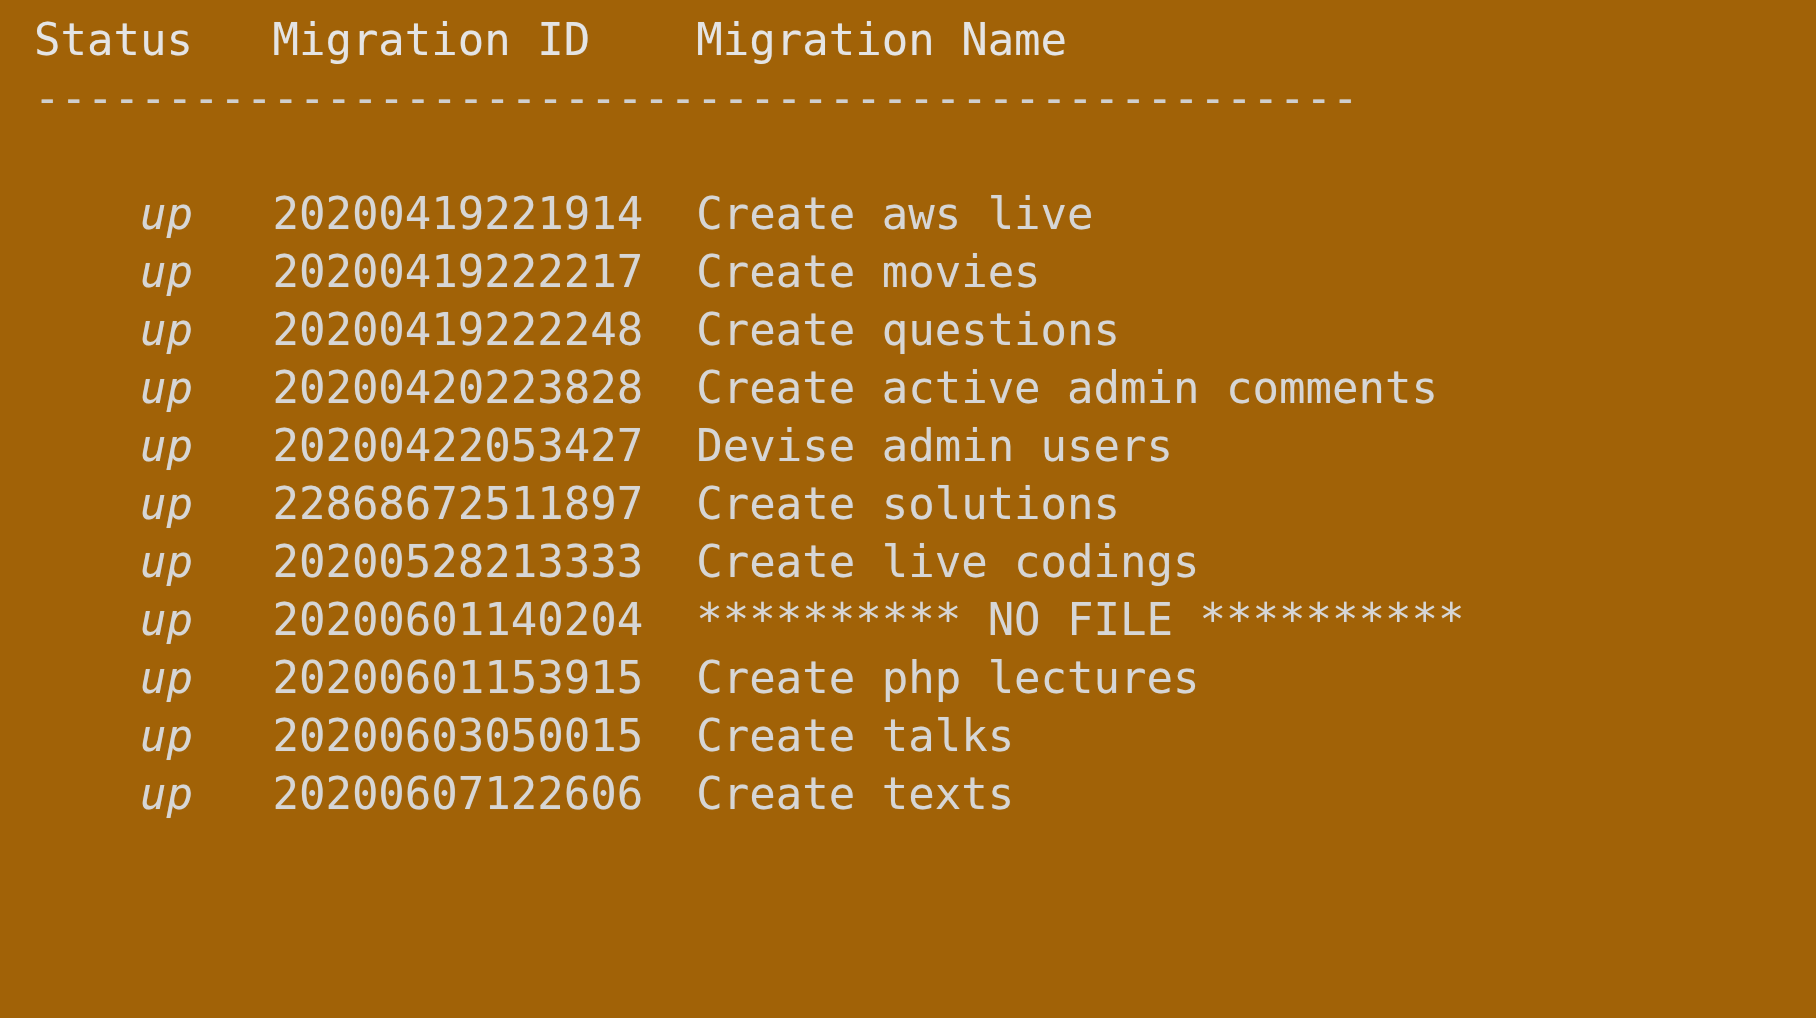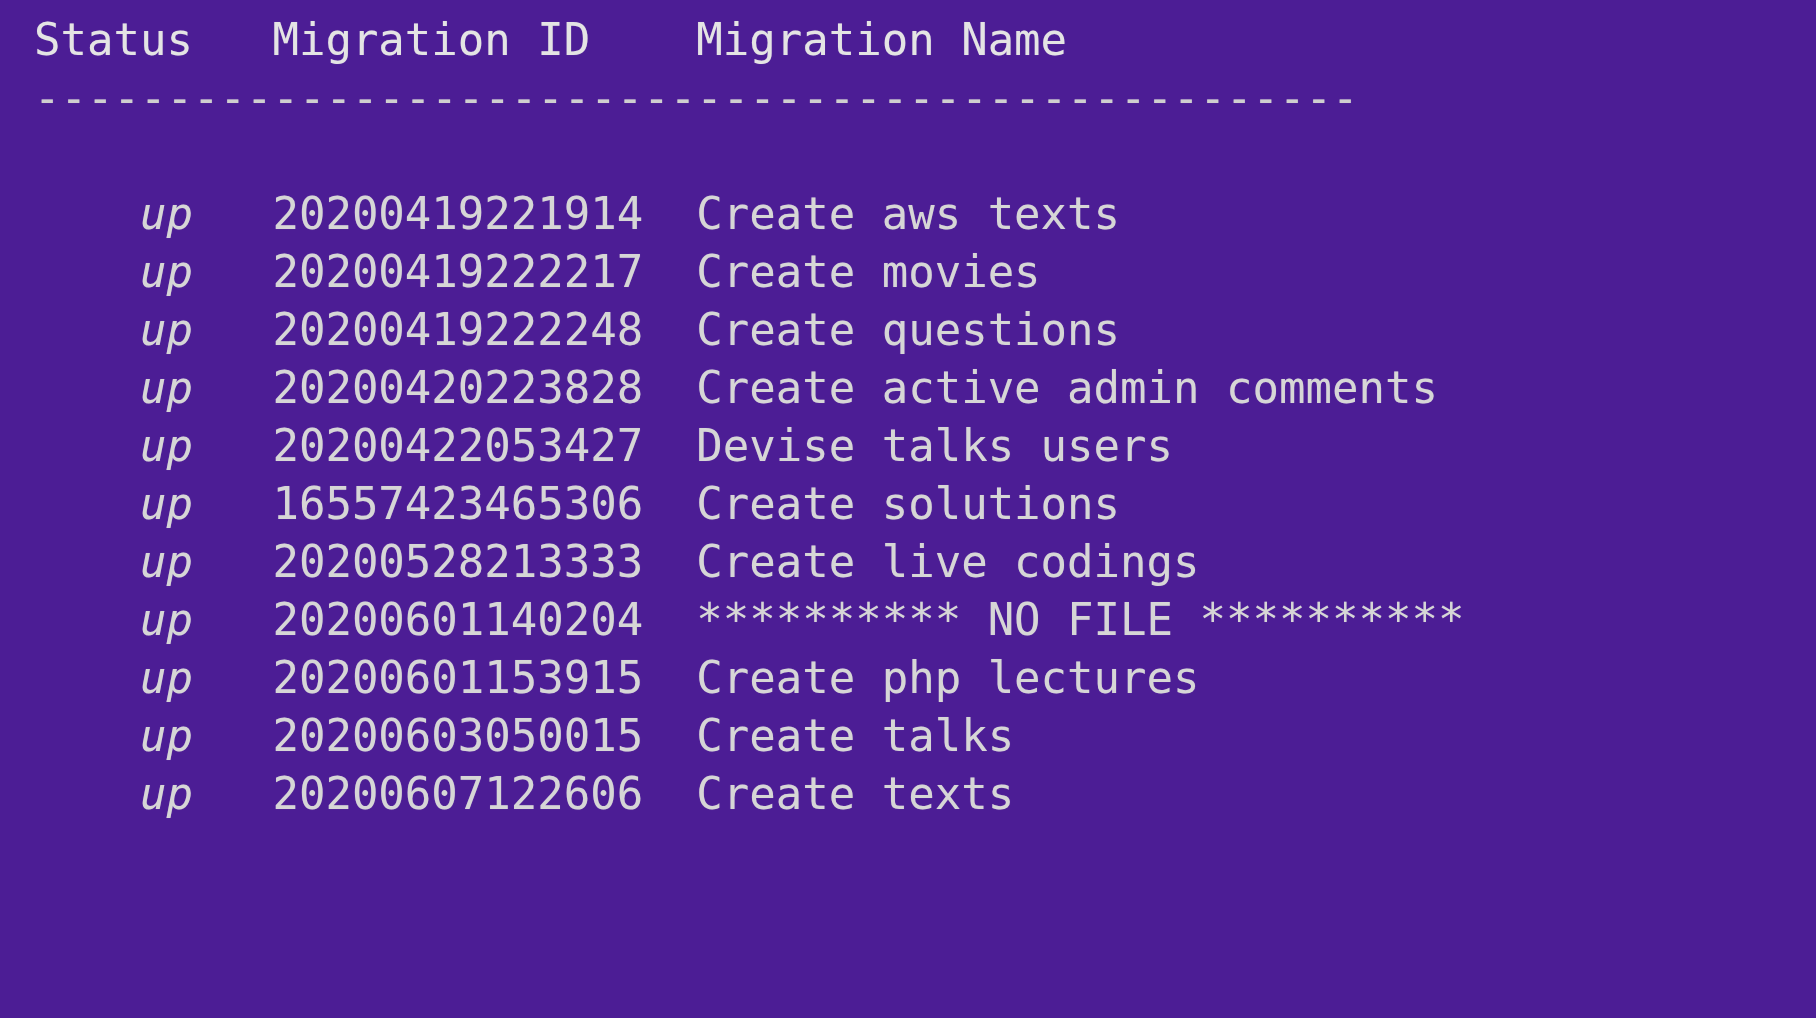--- a/index.html
+++ b/index.html
@@ -11,21 +11,21 @@
   body {
     width: 1816px;
     height: 1018px;
     overflow: hidden;
     font-family: "DejaVu Sans Mono", "Liberation Mono", monospace;
   }
   #terminal {
     position: relative;
     width: 1816px;
     height: 1018px;
-    background: #4c1d95;
+    background: #a16207;
     box-sizing: border-box;
     padding: 0;
   }
   .term-body {
     position: absolute;
     left: 0;
     top: 0;
     width: 1816px;
     padding-top: 11px;
     box-sizing: border-box;
@@ -95,26 +95,26 @@
 <div id="terminal">
   <div class="term-body">
 
     <div class="line header-line"><span class="hdr-status">Status</span><span class="col-gap-a"> </span><span class="hdr-id">Migration ID</span><span class="col-gap-b"> </span><span class="hdr-name">Migration Name</span></div>
 
     <div class="line rule-line">--------------------------------------------------</div>
 
     <div class="line spacer-line"> </div>
 
     <div id="rows-container">
-        <div class="line"><span class="col-status">up</span><span class="col-gap-a"> </span><span class="col-id">20200419221914</span><span class="col-gap-b"> </span><span class="col-name">Create aws texts</span></div>
+        <div class="line"><span class="col-status">up</span><span class="col-gap-a"> </span><span class="col-id">20200419221914</span><span class="col-gap-b"> </span><span class="col-name">Create aws live</span></div>
         <div class="line"><span class="col-status">up</span><span class="col-gap-a"> </span><span class="col-id">20200419222217</span><span class="col-gap-b"> </span><span class="col-name">Create movies</span></div>
         <div class="line"><span class="col-status">up</span><span class="col-gap-a"> </span><span class="col-id">20200419222248</span><span class="col-gap-b"> </span><span class="col-name">Create questions</span></div>
         <div class="line"><span class="col-status">up</span><span class="col-gap-a"> </span><span class="col-id">20200420223828</span><span class="col-gap-b"> </span><span class="col-name">Create active admin comments</span></div>
-        <div class="line"><span class="col-status">up</span><span class="col-gap-a"> </span><span class="col-id">20200422053427</span><span class="col-gap-b"> </span><span class="col-name">Devise talks users</span></div>
-        <div class="line"><span class="col-status">up</span><span class="col-gap-a"> </span><span class="col-id">16557423465306</span><span class="col-gap-b"> </span><span class="col-name">Create solutions</span></div>
+        <div class="line"><span class="col-status">up</span><span class="col-gap-a"> </span><span class="col-id">20200422053427</span><span class="col-gap-b"> </span><span class="col-name">Devise admin users</span></div>
+        <div class="line"><span class="col-status">up</span><span class="col-gap-a"> </span><span class="col-id">22868672511897</span><span class="col-gap-b"> </span><span class="col-name">Create solutions</span></div>
         <div class="line"><span class="col-status">up</span><span class="col-gap-a"> </span><span class="col-id">20200528213333</span><span class="col-gap-b"> </span><span class="col-name">Create live codings</span></div>
         <div class="line"><span class="col-status">up</span><span class="col-gap-a"> </span><span class="col-id">20200601140204</span><span class="col-gap-b"> </span><span class="col-name">********** NO FILE **********</span></div>
         <div class="line"><span class="col-status">up</span><span class="col-gap-a"> </span><span class="col-id">20200601153915</span><span class="col-gap-b"> </span><span class="col-name">Create php lectures</span></div>
         <div class="line"><span class="col-status">up</span><span class="col-gap-a"> </span><span class="col-id">20200603050015</span><span class="col-gap-b"> </span><span class="col-name">Create talks</span></div>
         <div class="line"><span class="col-status">up</span><span class="col-gap-a"> </span><span class="col-id">20200607122606</span><span class="col-gap-b"> </span><span class="col-name">Create texts</span></div>
       </div>
 
   </div>
 </div>
 

